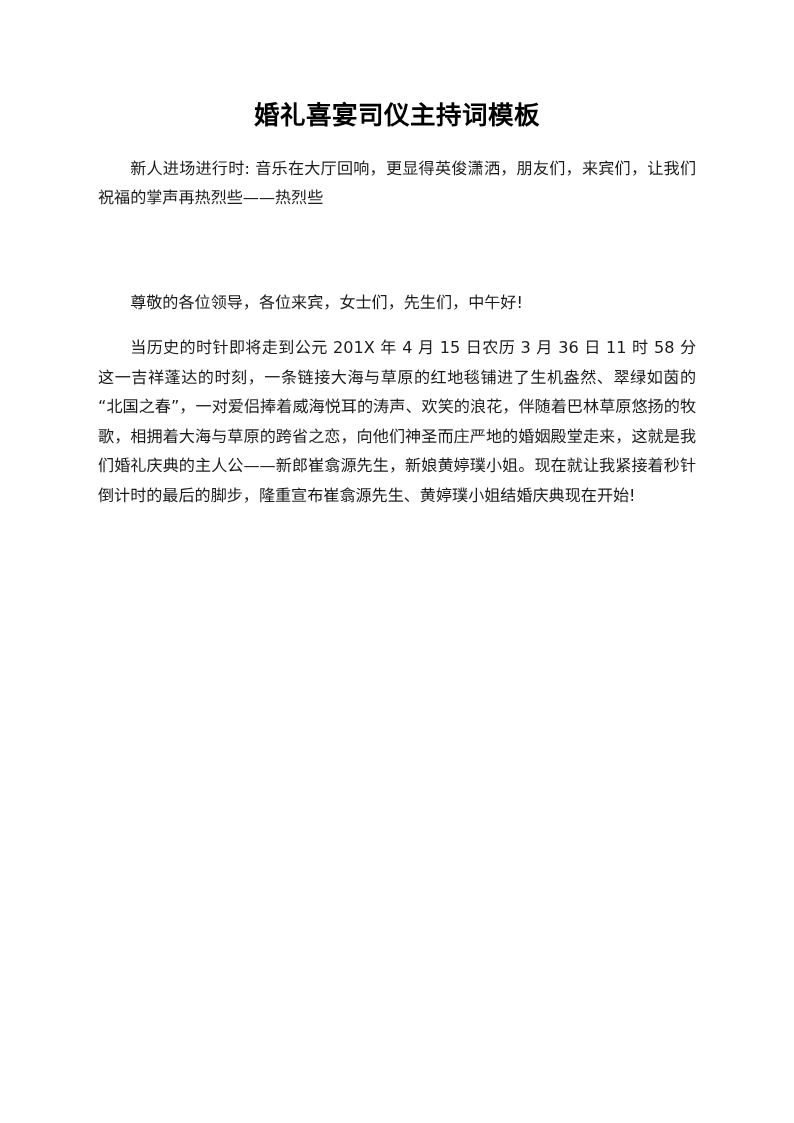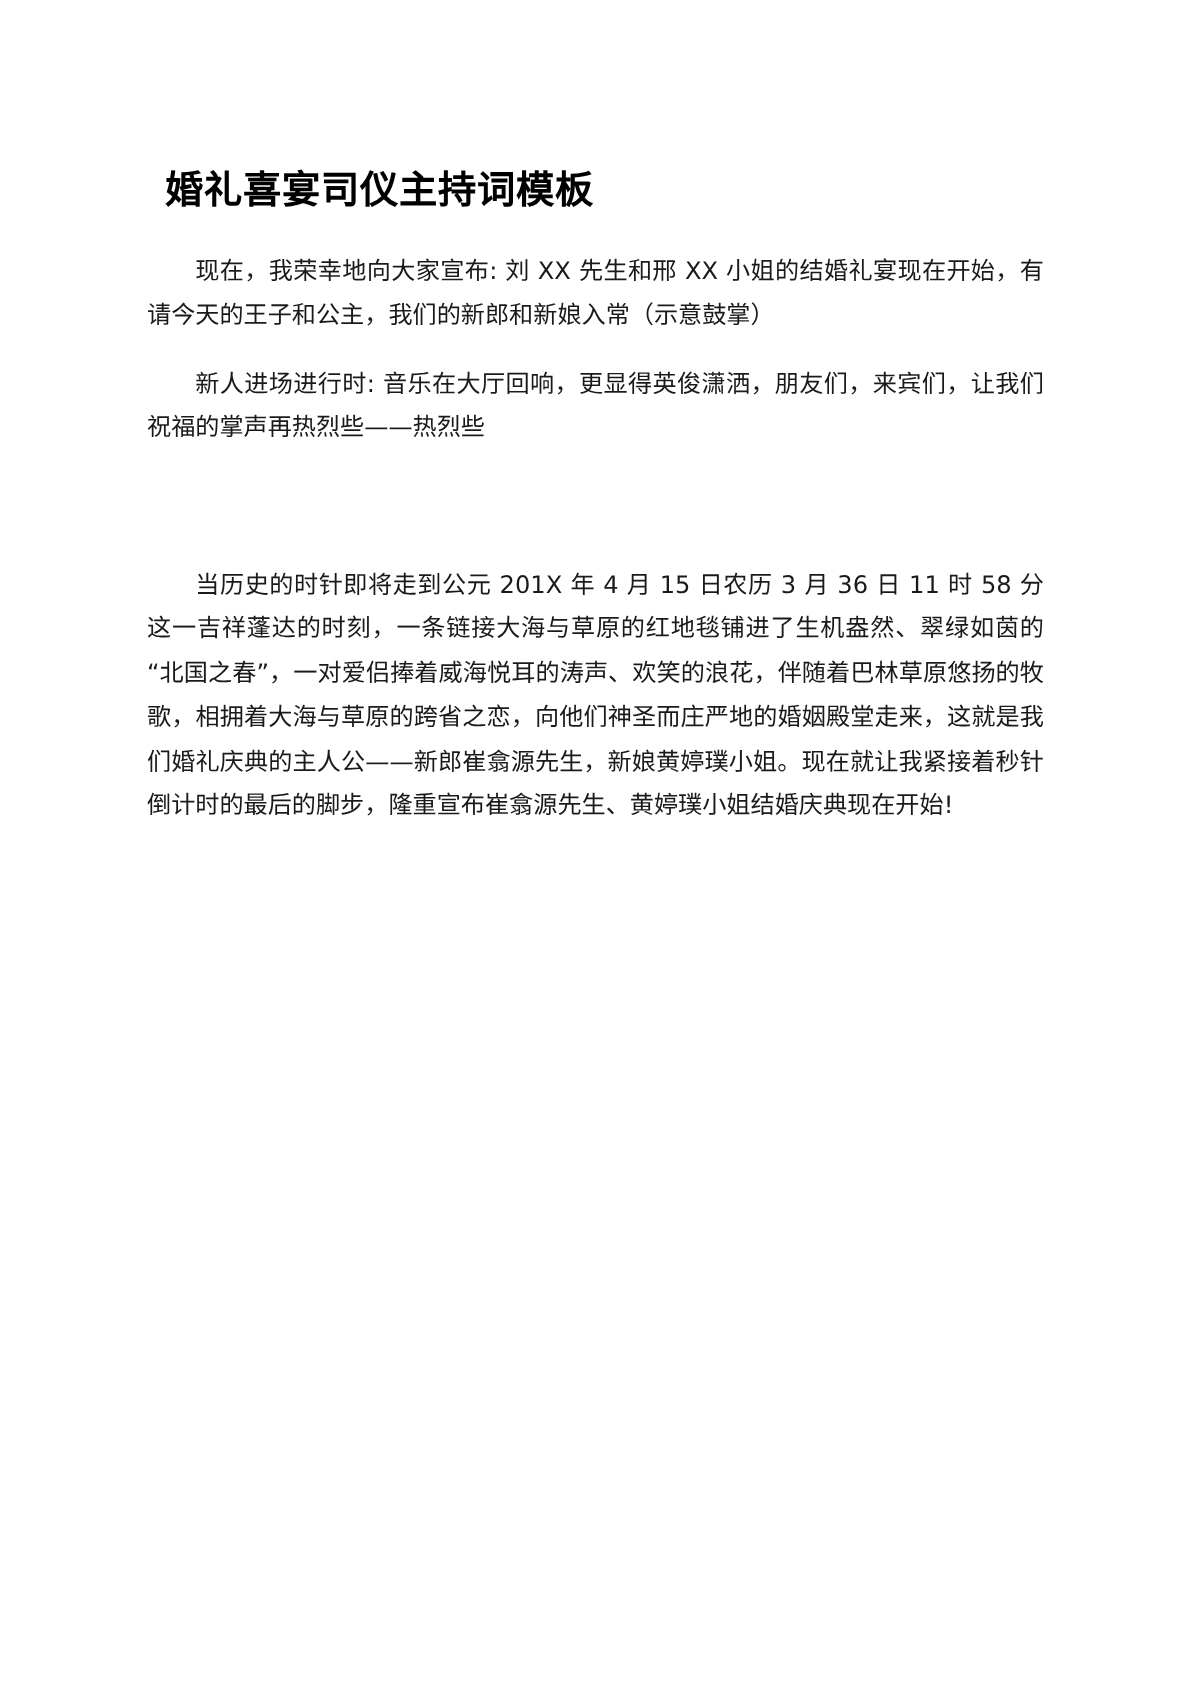--- a/index.html
+++ b/index.html
@@ -18,22 +18,23 @@
   }
   .page {
     position: relative;
     width: 794px;
     height: 1123px;
     box-sizing: border-box;
     padding: 0 98px 0 98px;
     background: #ffffff;
   }
   .doc-title {
-    margin: 12px;
+    margin: 0;
     padding: 0;
+    text-align: center;
     font-size: 25.5px;
     font-weight: bold;
     letter-spacing: 0.5px;
     line-height: 1.25;
     padding-top: 100px;
     color: #000000;
   }
   .body-block {
     margin-top: 22px;
   }
@@ -59,29 +60,29 @@
 </style>
 </head>
 <body>
 
 <div class="page">
 
   <h1 class="doc-title">婚礼喜宴司仪主持词模板</h1>
 
   <div class="body-block">
 
-    <p class="para">现在，我荣幸地向大家宣布: 刘 XX 先生和邢 XX 小姐的结婚礼宴现在开始，有请今天的王子和公主，我们的新郎和新娘入常（示意鼓掌）</p>
 
     <p class="para">新人进场进行时: 音乐在大厅回响，更显得英俊潇洒，朋友们，来宾们，让我们祝福的掌声再热烈些——热烈些</p>
 
 
 
 
 
     <p class="para spacer"></p>
 
     <p class="para spacer"></p>
 
+    <p class="para">尊敬的各位领导，各位来宾，女士们，先生们，中午好!</p>
 
     <p class="para">当历史的时针即将走到公元 201X 年 4 月 15 日农历 3 月 36 日 11 时 58 分这一吉祥蓬达的时刻，一条链接大海与草原的红地毯铺进了生机盎然、翠绿如茵的“北国之春”，一对爱侣捧着威海悦耳的涛声、欢笑的浪花，伴随着巴林草原悠扬的牧歌，相拥着大海与草原的跨省之恋，向他们神圣而庄严地的婚姻殿堂走来，这就是我们婚礼庆典的主人公——新郎崔翕源先生，新娘黄婷璞小姐。现在就让我紧接着秒针倒计时的最后的脚步，隆重宣布崔翕源先生、黄婷璞小姐结婚庆典现在开始!</p>
 
   </div>
 </div>
 
 </body></html>

